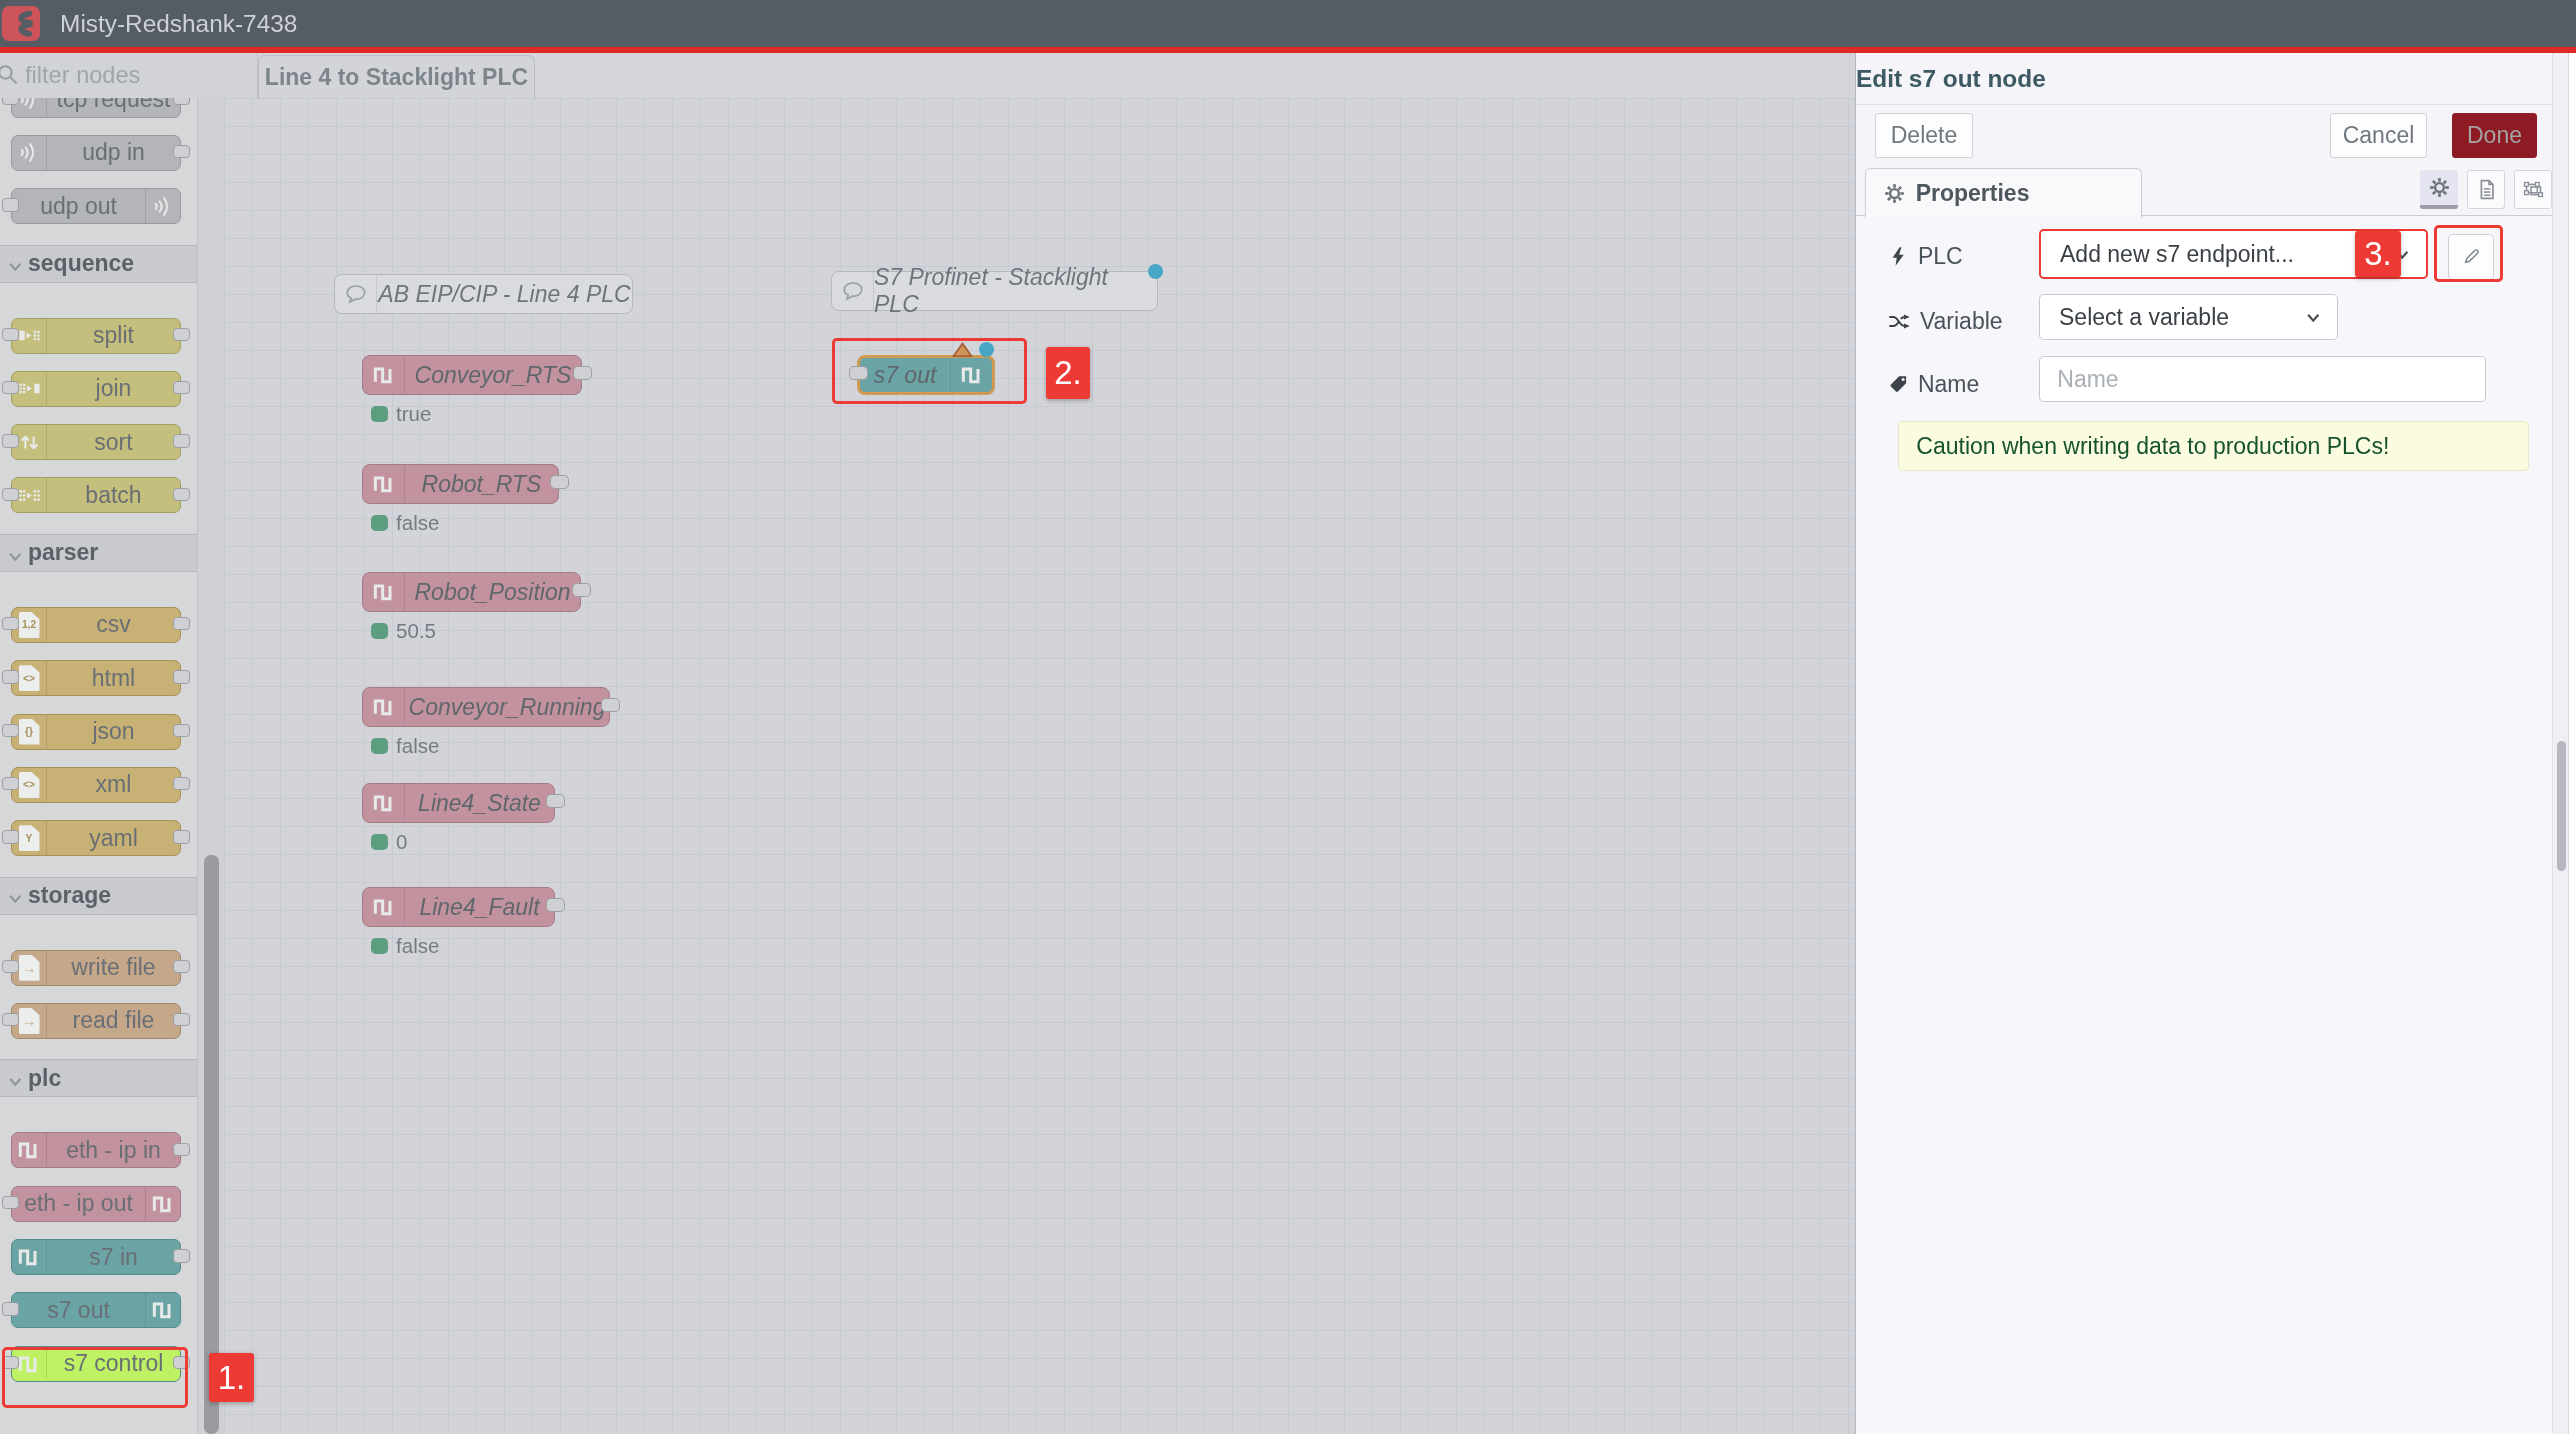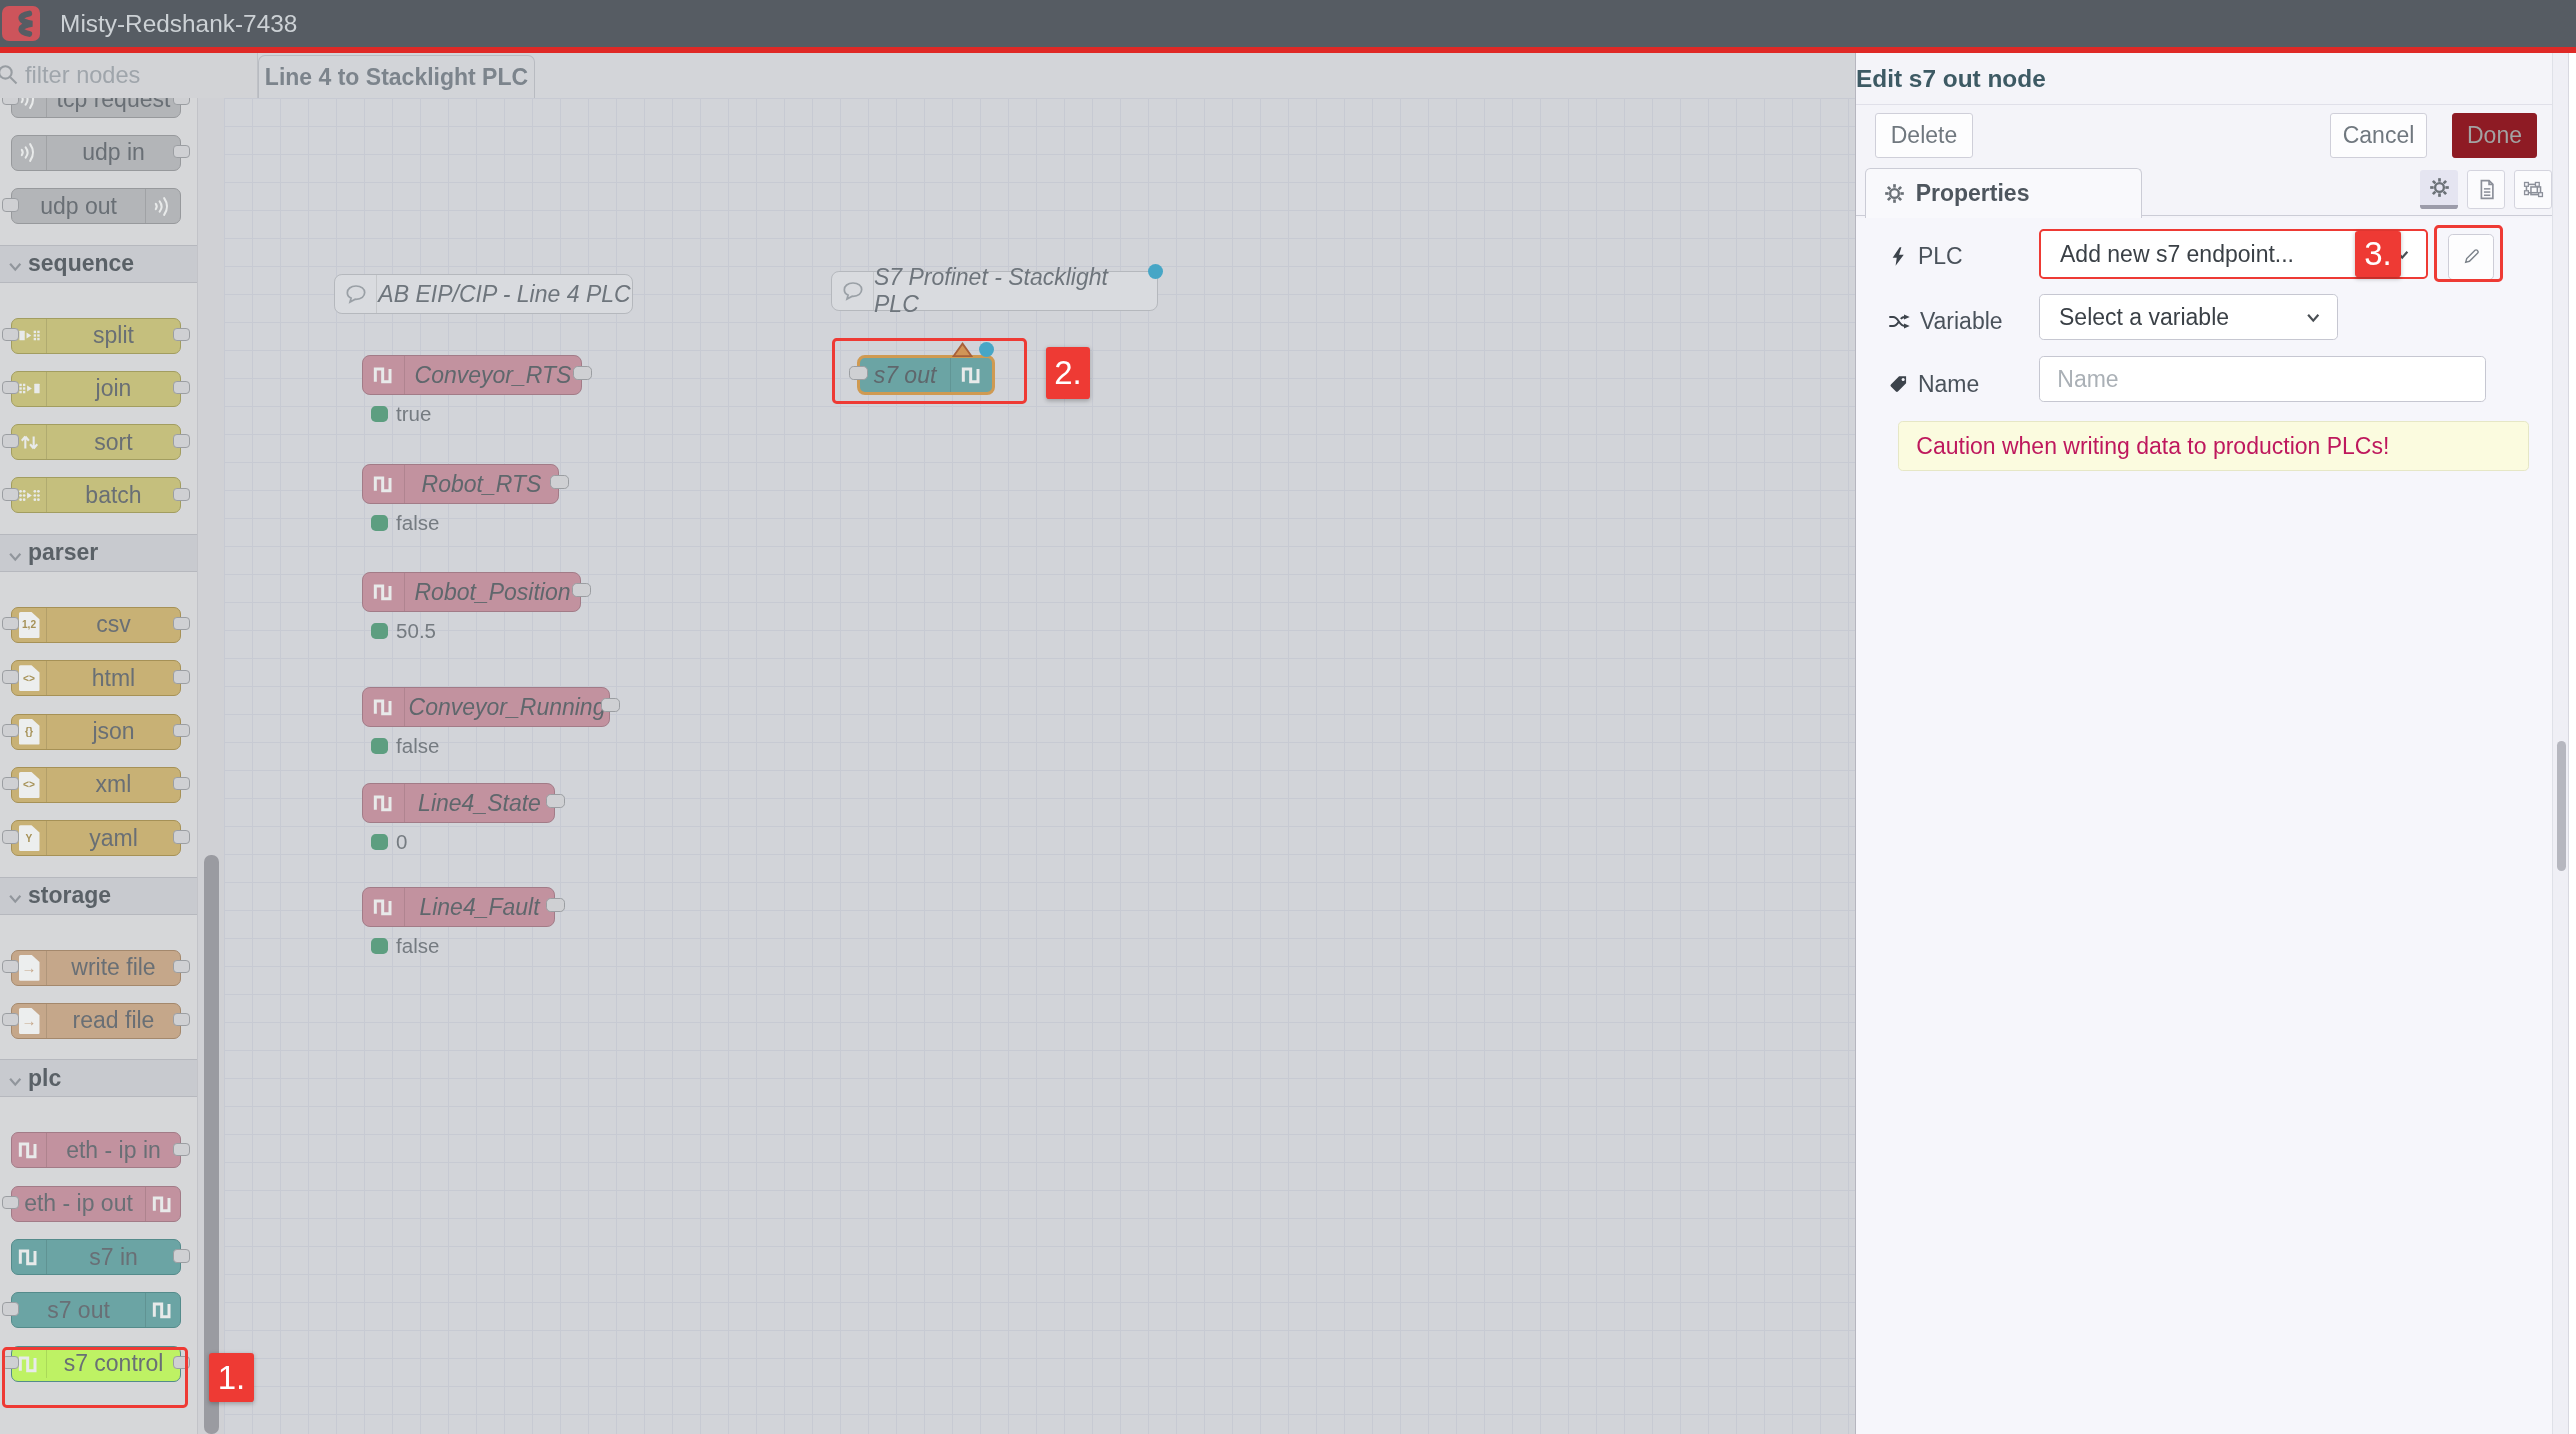--- a/index.html
+++ b/index.html
@@ -125,21 +125,21 @@
   .fselect .chev { margin-left:auto; display:flex; }
   #inp-name { position:absolute; left:183px; top:138px; width:447px; height:46px;
     background:#fff; border:1.6px solid #c6c7d1; border-radius:4.7px; font-size:23px;
     color:#3a4046; padding:0 17.3px; font-family:inherit; outline:none; }
   #inp-name::placeholder { color:#aab0b6; }
   #btn-pencil { position:absolute; left:592px; top:15.7px; width:46px; height:46px;
     background:#fdfdfe; border:1.6px solid #cdcdd7; border-radius:4.7px;
     display:flex; align-items:center; justify-content:center; cursor:pointer; }
   #caution { position:absolute; left:42px; top:203px; width:631px; height:50px;
     background:#fbfbdf; border:1.6px solid #e6e7c6; border-radius:4.7px;
-    display:flex; align-items:center; padding:0 17.3px; font-size:23px; color:#be185d; }
+    display:flex; align-items:center; padding:0 17.3px; font-size:23px; color:#14532d; }
   #tray-scroll { position:absolute; right:7.9px; top:0; width:15.7px; height:1382px;
     background:#efeff5; border-left:0.8px solid #dfe1e8; }
   #tray-thumb { position:absolute; left:3.1px; top:688px; width:9.4px; height:130px;
     background:#b6b7bf; border-radius:4.7px; }
   #tray-strip { position:absolute; right:0; top:0; width:7.9px; height:1382px;
     background:#ffffff; border-left:0.8px solid #d8d8e0; }
 
   
   .ann-box { position:absolute; border:3.9px solid #ee3a34; border-radius:4.7px; z-index:50; }
   .ann-badge { position:absolute; background:#ee3a34; color:#fff; border-radius:3.1px;

